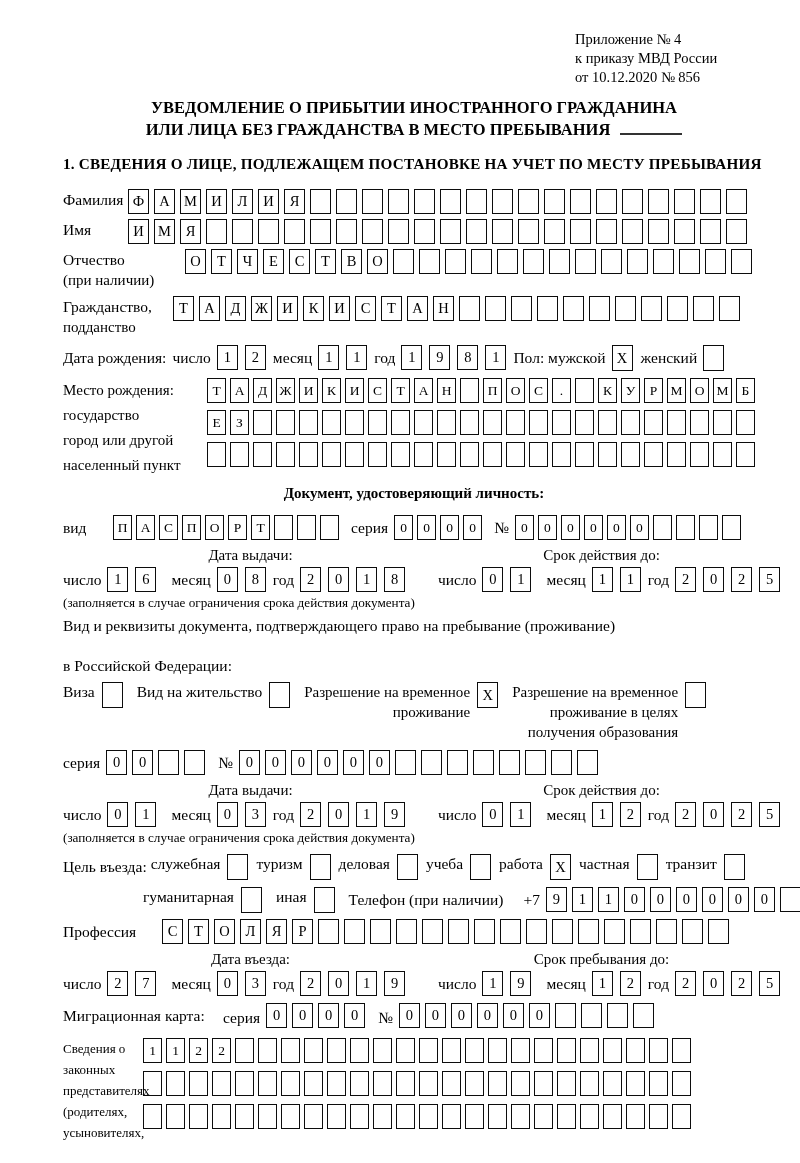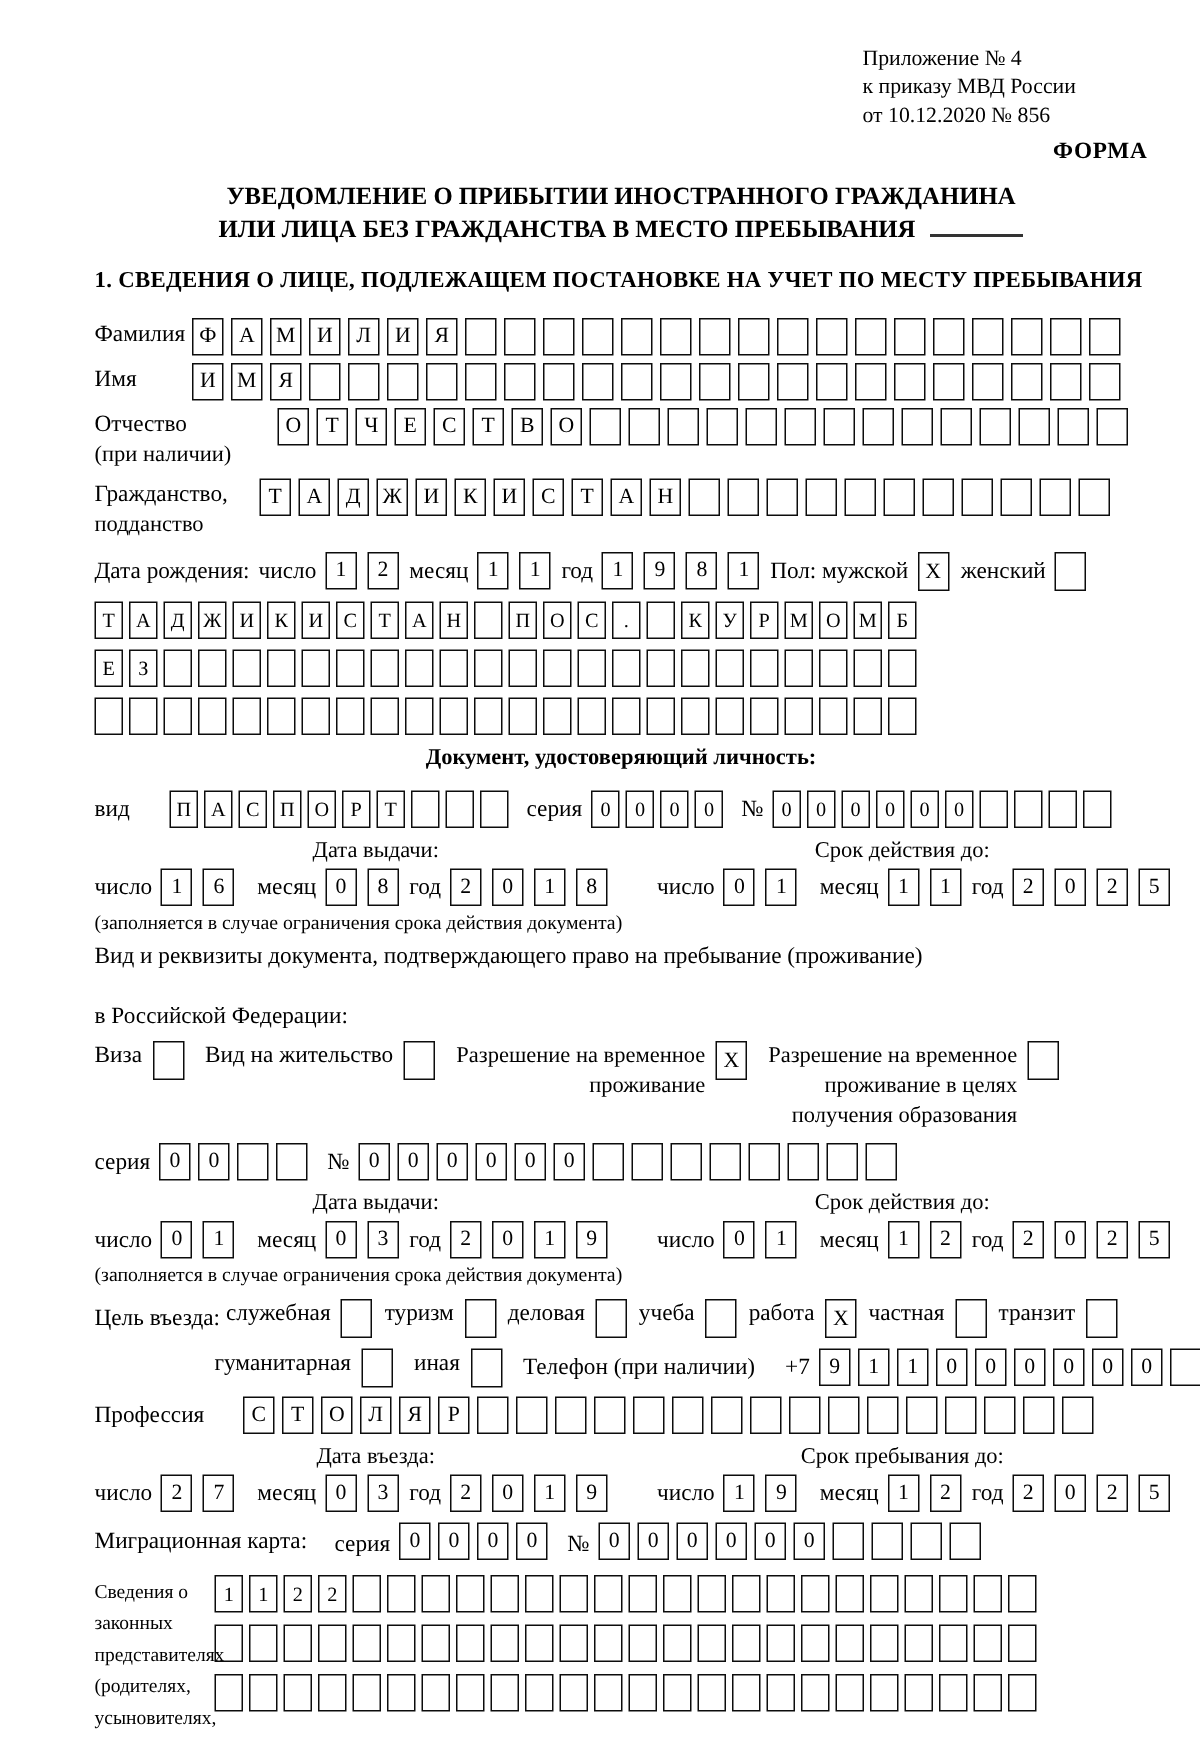--- a/index.html
+++ b/index.html
@@ -63,21 +63,20 @@
 
 <div class="page">
 
   <div class="hdr-wrap">
     <div class="hdr-block">
       <div class="hdr-line">Приложение № 4</div>
       <div class="hdr-line">к приказу МВД России</div>
       <div class="hdr-line">от 10.12.2020 № 856</div>
     </div>
   </div>
-  <div class="forma">ФОРМА</div>
 
   <div class="title">
     <div>УВЕДОМЛЕНИЕ О ПРИБЫТИИ ИНОСТРАННОГО ГРАЖДАНИНА</div>
     <div><span>ИЛИ ЛИЦА БЕЗ ГРАЖДАНСТВА В МЕСТО ПРЕБЫВАНИЯ</span><span class="t-line"></span></div>
   </div>
 
   <div class="sec-heading">1. СВЕДЕНИЯ О ЛИЦЕ, ПОДЛЕЖАЩЕМ ПОСТАНОВКЕ НА УЧЕТ ПО МЕСТУ ПРЕБЫВАНИЯ</div>
 
   <div class="row" style="margin-top:16px;">
     <div class="lbl w-sur">Фамилия</div>
@@ -226,20 +225,26 @@
           <span class="cell">1</span>
         </div>
       </div>
     <div class="inline-lbl">Пол: мужской</div>
     <span class="cb">X</span>
     <div class="inline-lbl after">женский</div>
     <span class="cb"></span>
   </div>
 
   <div class="row" style="margin-top:7px;">
+    <div class="lbl w-bp">
+      <div>Место рождения:</div>
+      <div>государство</div>
+      <div>город или другой</div>
+      <div>населенный пункт</div>
+    </div>
     <div>
       <div class="boxrow sm">
           <span class="cell">Т</span>
           <span class="cell">А</span>
           <span class="cell">Д</span>
           <span class="cell">Ж</span>
           <span class="cell">И</span>
           <span class="cell">К</span>
           <span class="cell">И</span>
           <span class="cell">С</span>

